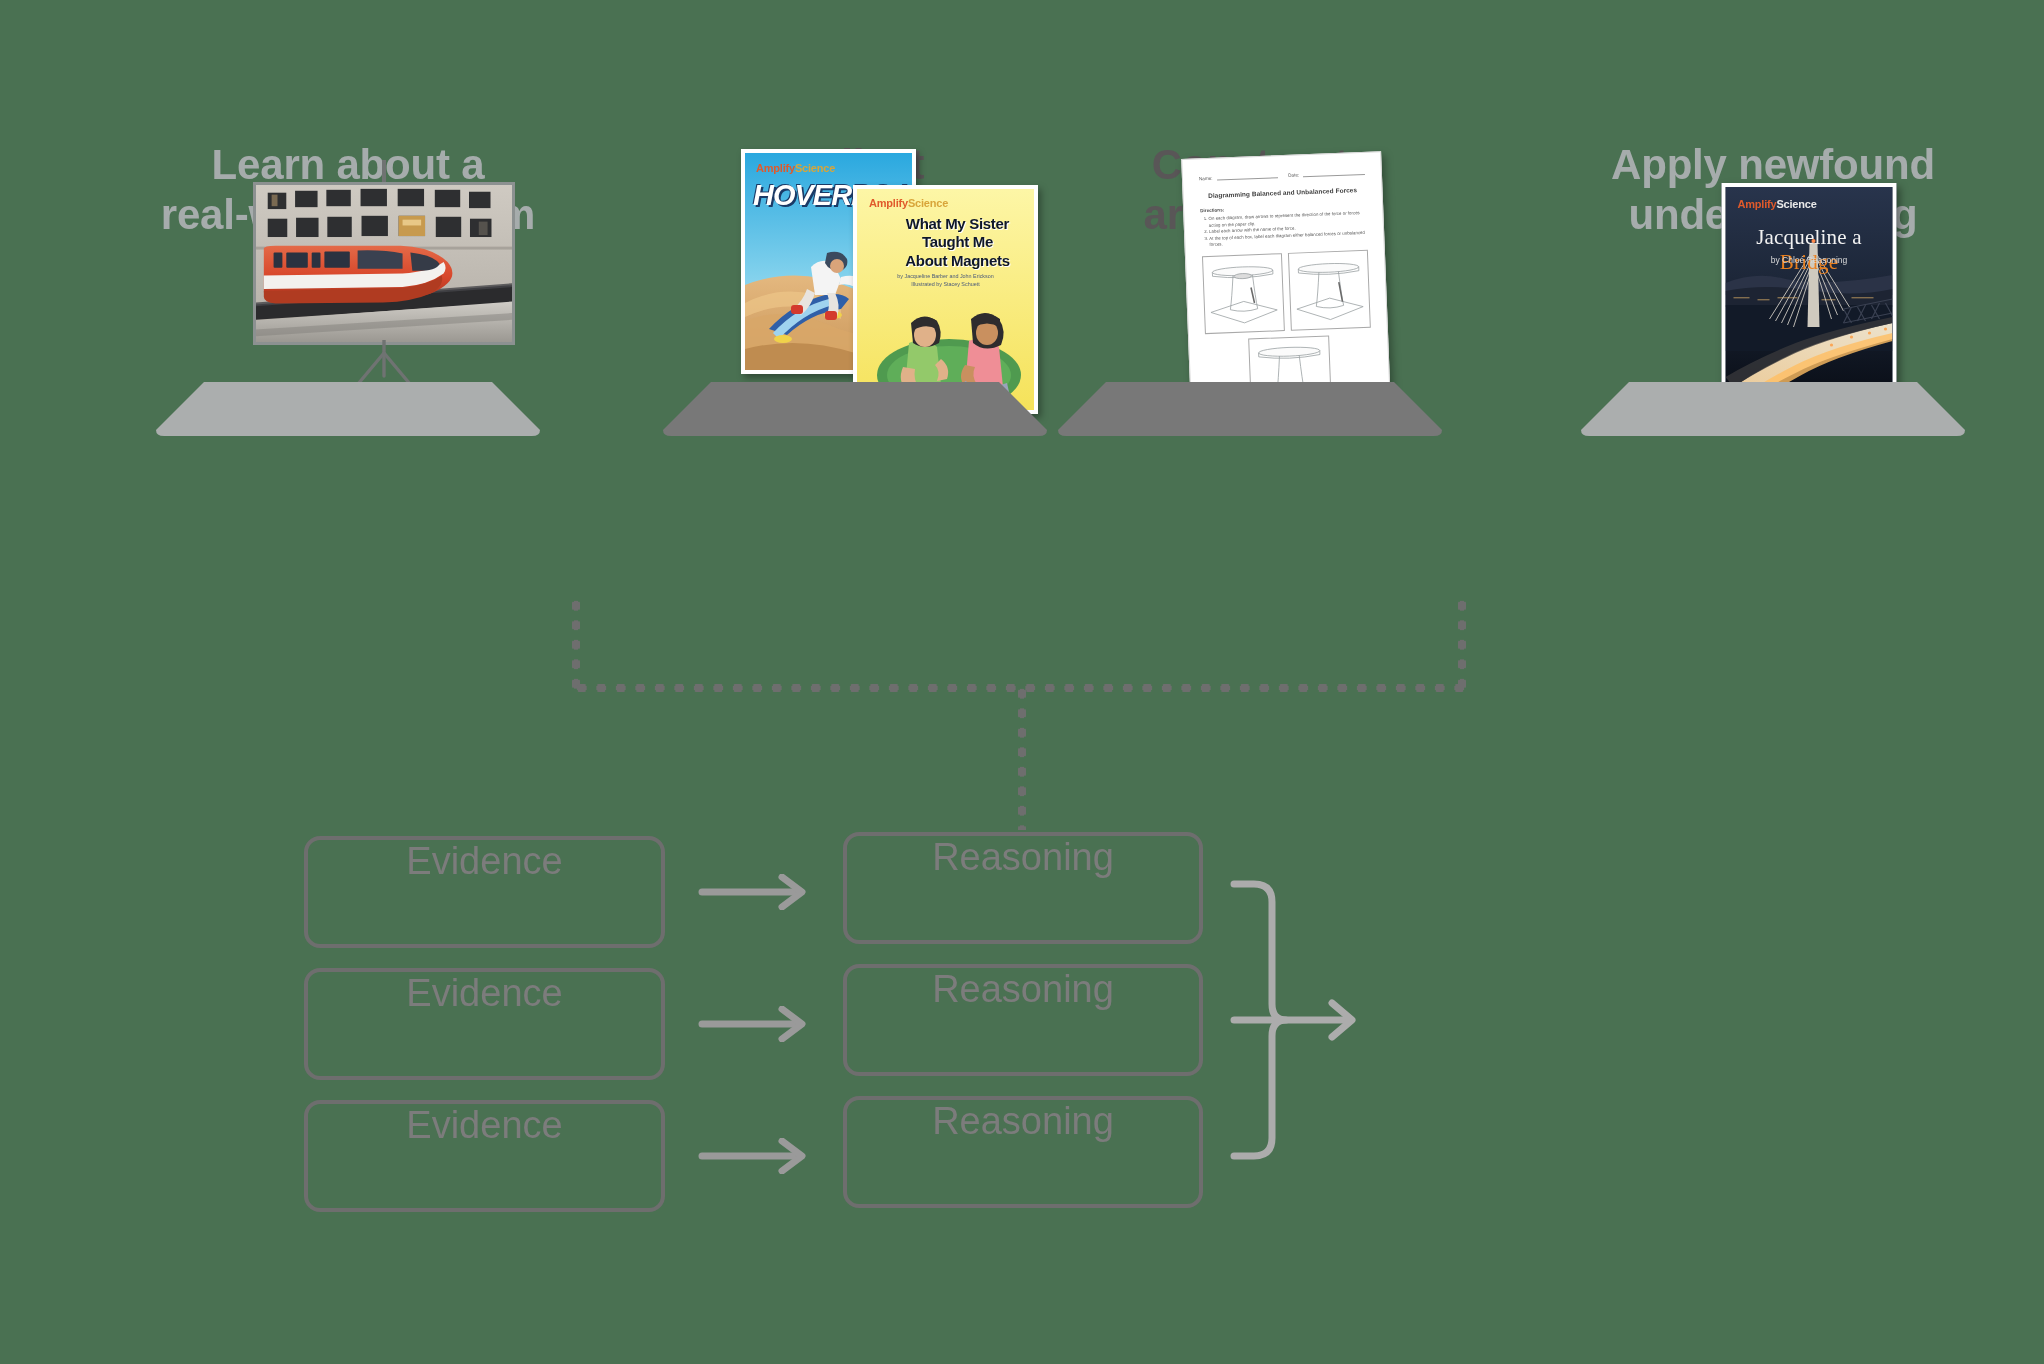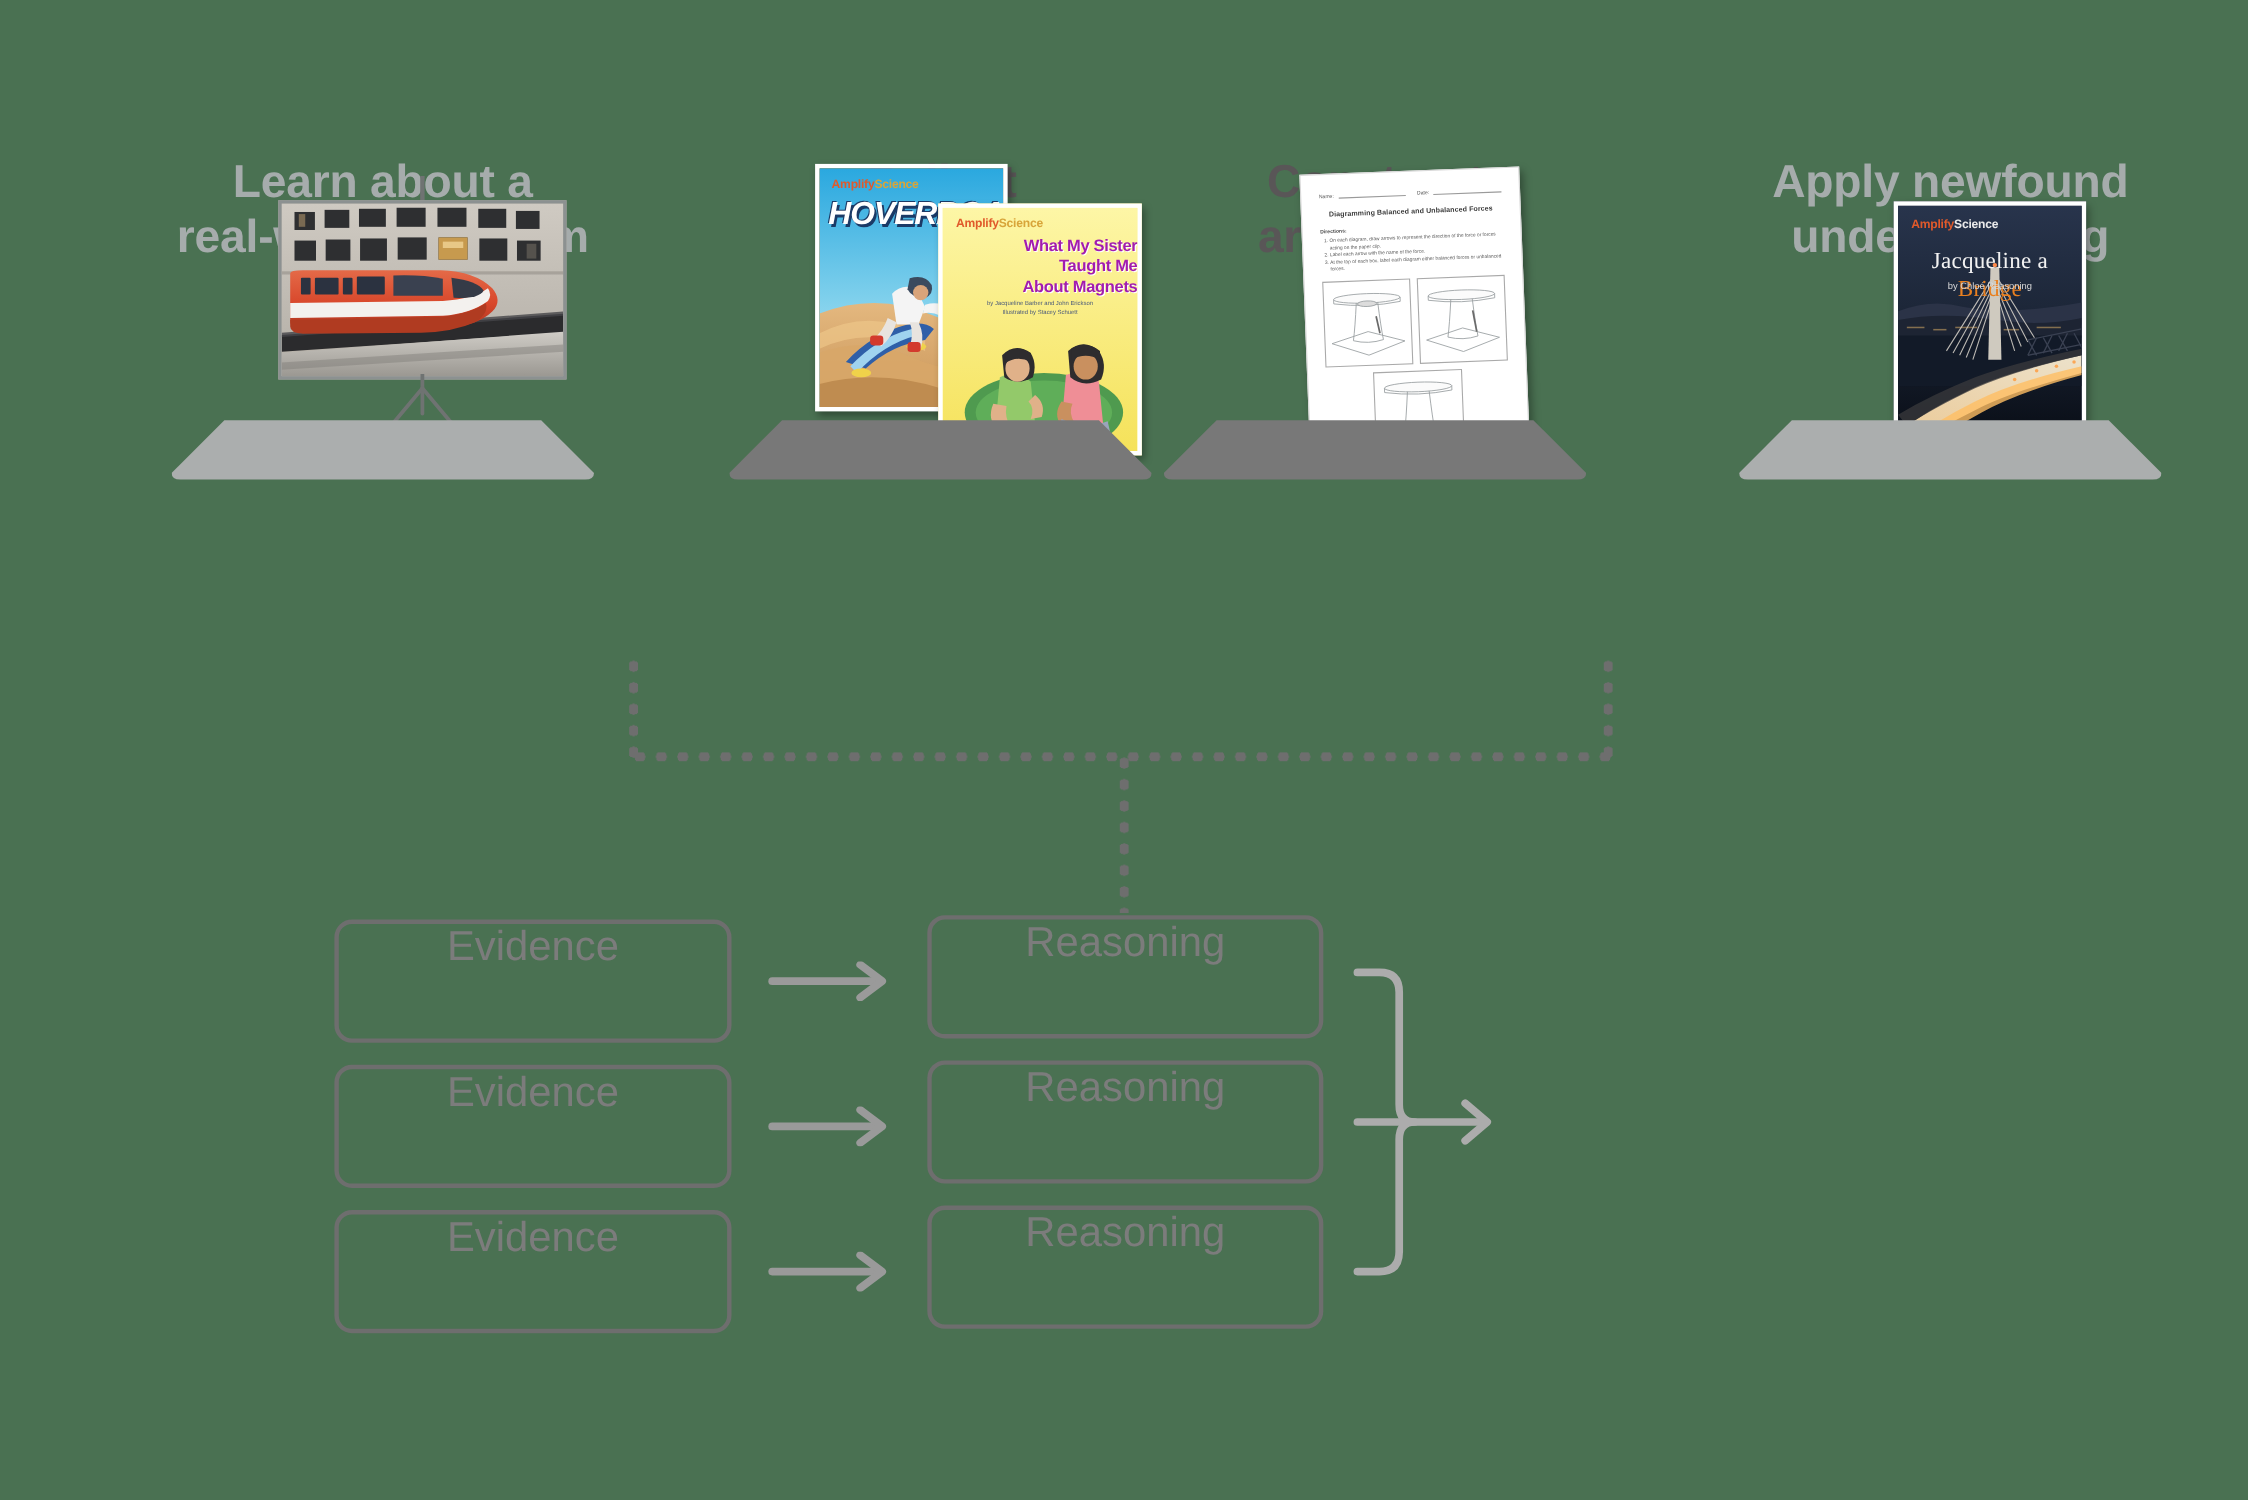--- a/index.html
+++ b/index.html
@@ -313,22 +313,22 @@
               <path d="M114 130 Q128 118 142 130 Q150 142 144 156 Q128 164 116 154 Z" fill="#2e2c2e"></path>
               <ellipse cx="130" cy="144" rx="11" ry="12" fill="#c9905f"></ellipse>
               <path d="M117 128 Q130 120 143 130 L143 138 Q130 131 117 138 Z" fill="#2e2c2e"></path>
               <path d="M108 176 Q100 188 108 198 L120 196 Q114 186 118 178 Z" fill="#c9905f"></path>
               <path d="M108 192 Q128 202 150 194 L154 212 Q126 220 104 210 Z" fill="#9aa4bb"></path>
             </g>
           </svg>
           <div class="amp-logo" style="position:absolute;left:12px;top:8px;">
             <span class="amp-a">Amplify</span><span class="amp-s">Science</span>
           </div>
-          <div style="position:absolute;left:0;right:0;top:26px;text-align:right;font-size:15px;font-weight:700;
-                      color:#a21caf;line-height:1.22;white-space:pre-line;letter-spacing:-.3px;
+          <div style="position:absolute;left:0;right:0;top:26px;text-align:center;font-size:15px;font-weight:700;
+                      color:#0f172a;line-height:1.22;white-space:pre-line;letter-spacing:-.3px;
                       text-shadow:1px 1px 0 #ffffff;padding-left:24px;">What My Sister
 Taught Me
 About Magnets</div>
           <div style="position:absolute;left:0;right:0;top:84px;text-align:center;font-size:5.4px;color:#4a5a7a;">by Jacqueline Barber and John Erickson</div>
           <div style="position:absolute;left:0;right:0;top:92px;text-align:center;font-size:5.4px;color:#4a5a7a;">Illustrated by Stacey Schuett</div>
         </div>
 
       </div>
     </div>
 

